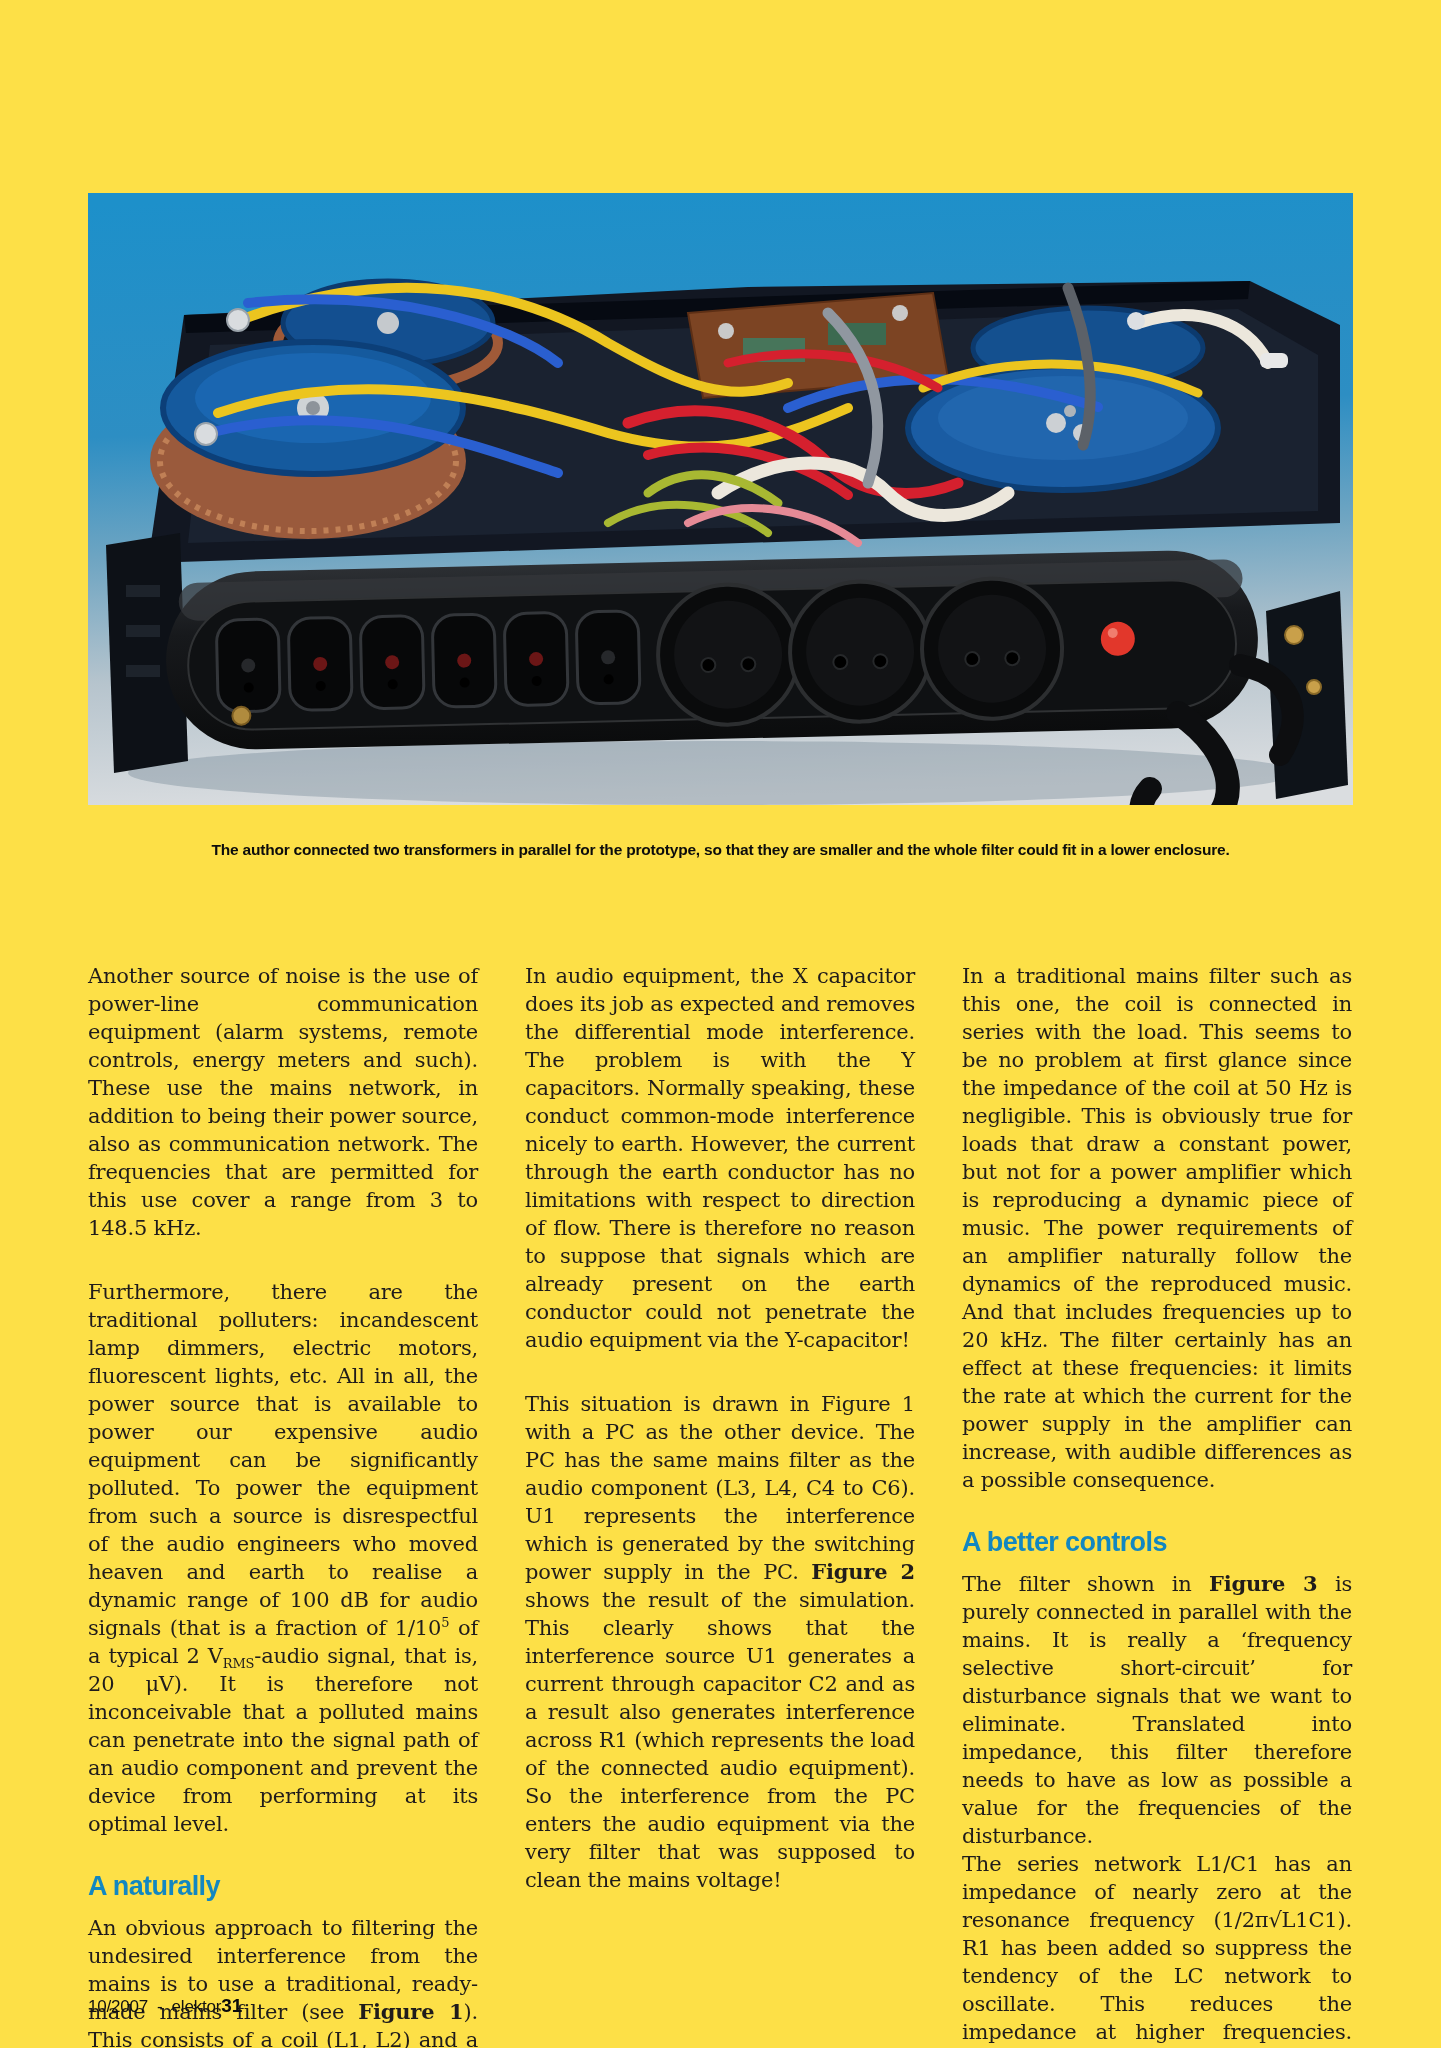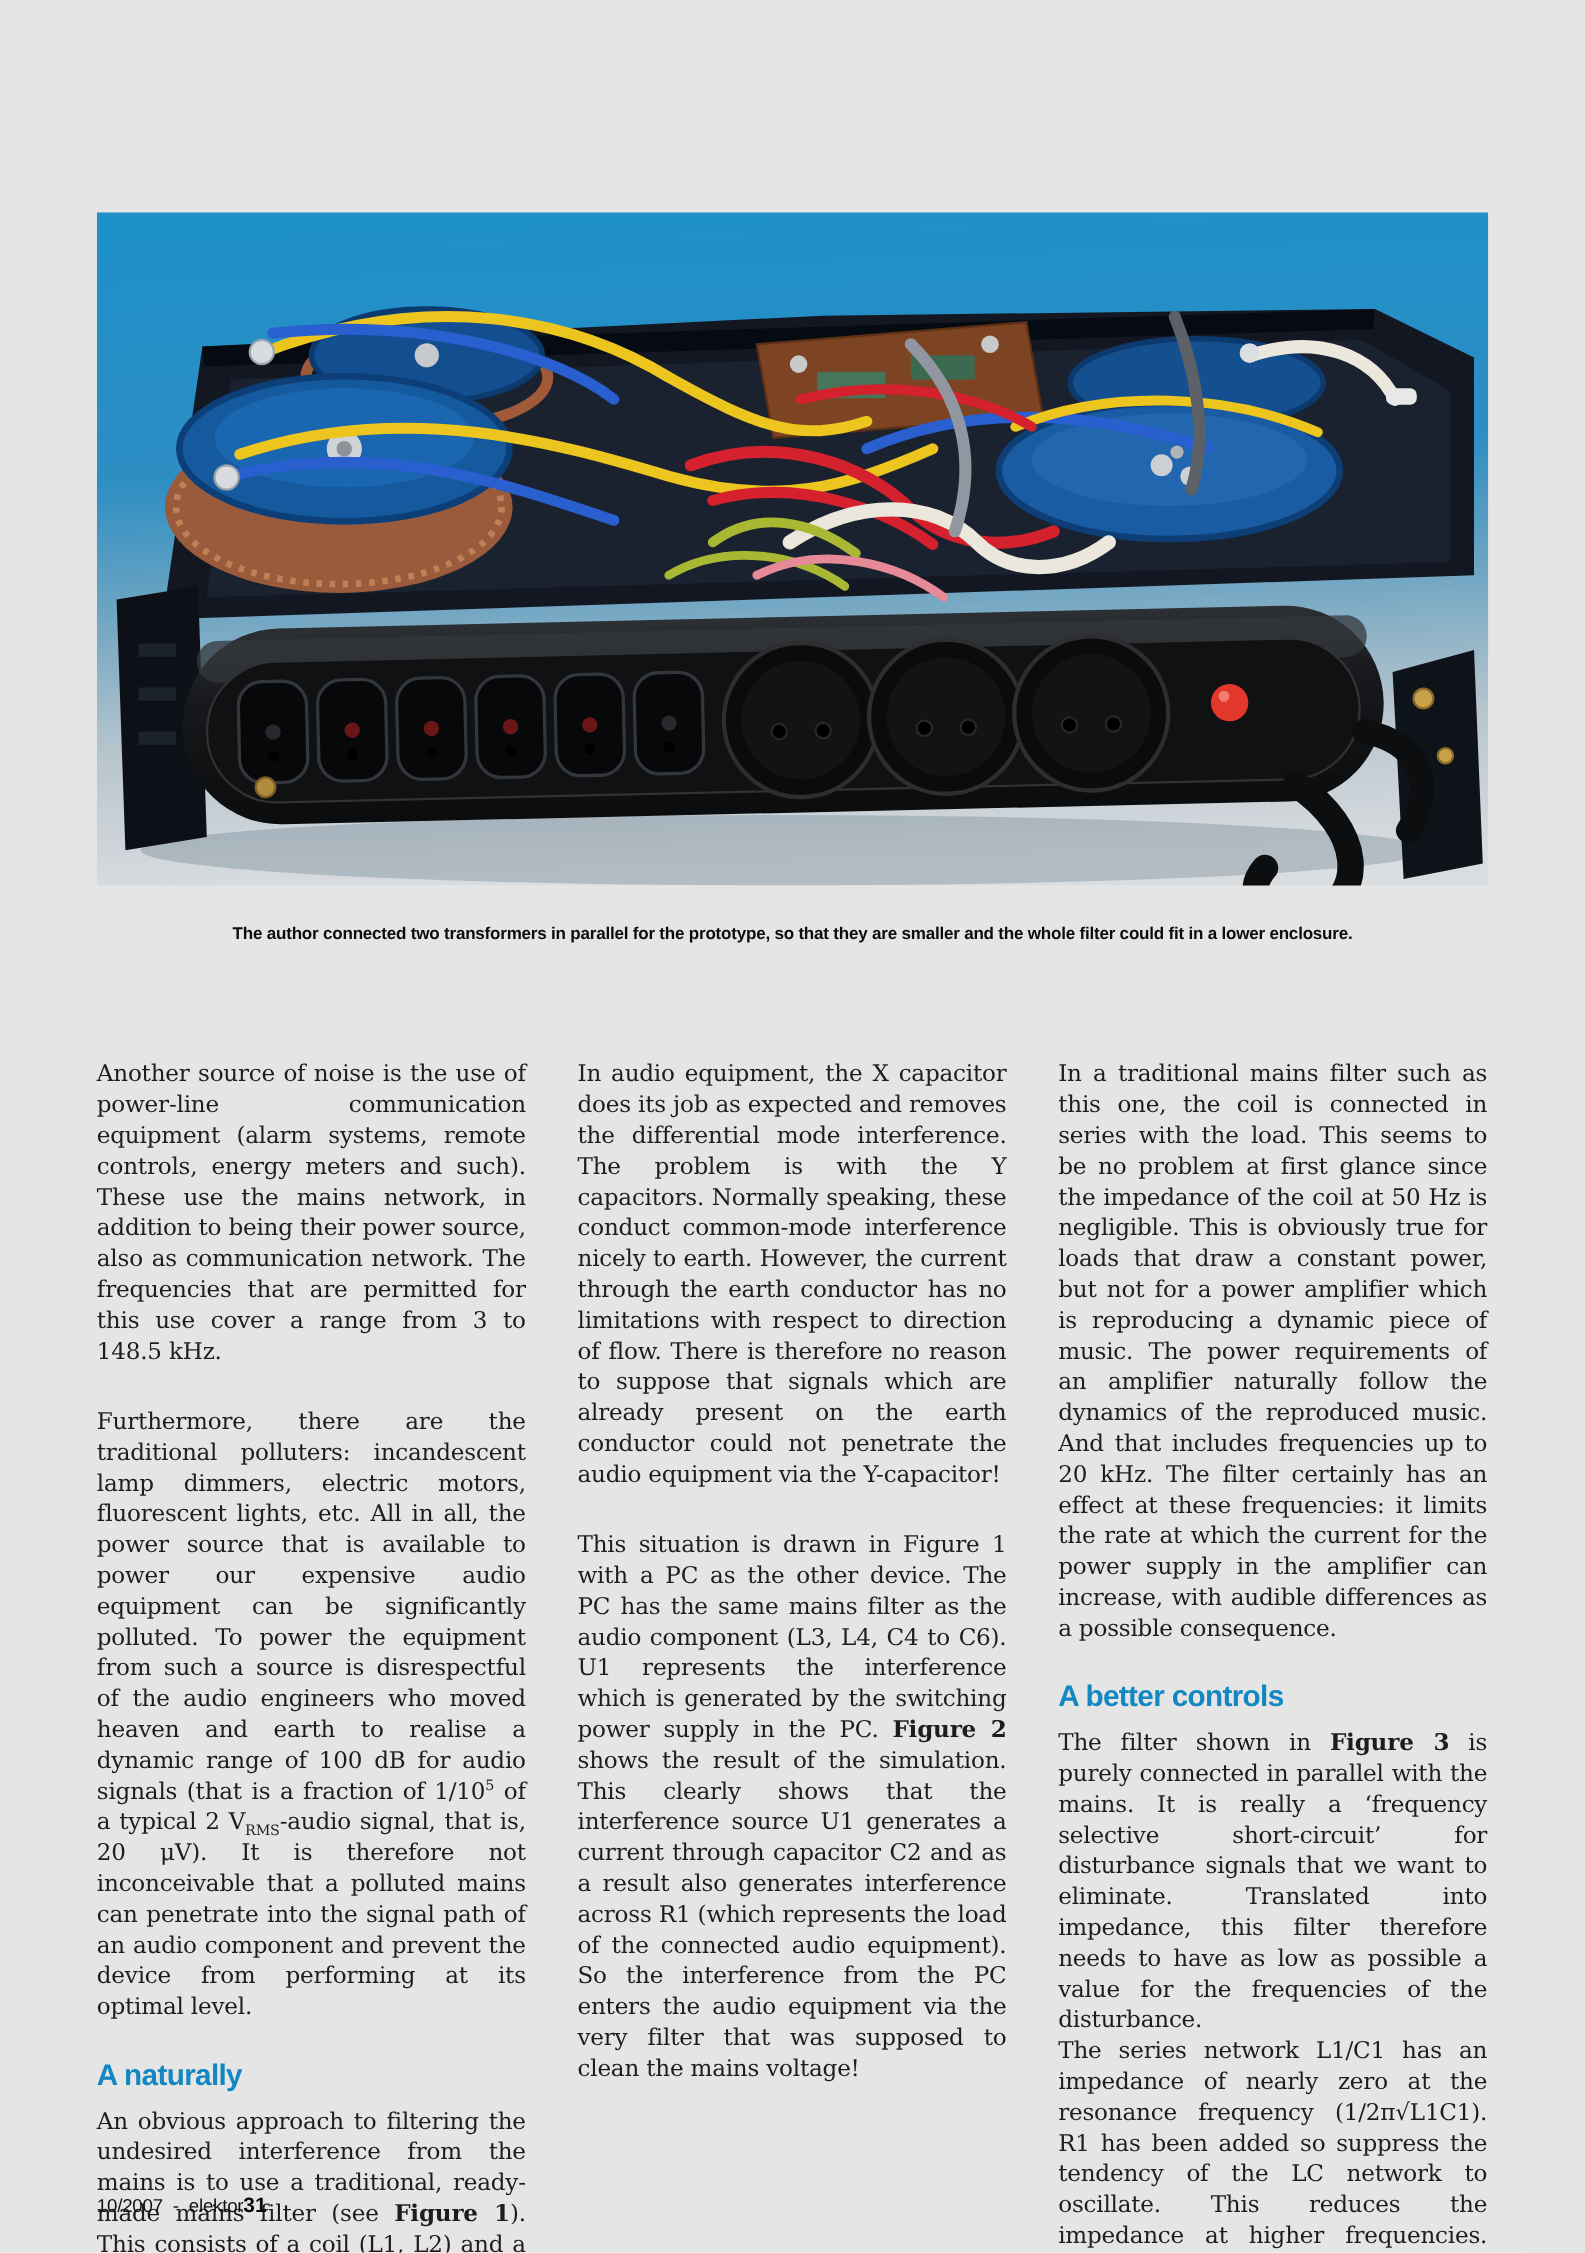--- a/index.html
+++ b/index.html
@@ -1,20 +1,20 @@
 <!DOCTYPE html>
 <html style="--accent-color: #1287c1;"><head>
 <meta charset="utf-8">
 <style>
   :root{ --accent-color:#1287c1; }
   html,body{margin:0;padding:0;background:#ffffff;}
   .page{
     position:relative;
     width:1441px;height:2048px;
-    background:#e5e5e5;
+    background:#fde047;
     overflow:hidden;
     font-family:"Liberation Sans",sans-serif;
   }
   .photo{
     position:absolute;left:88px;top:193px;width:1265px;height:612px;margin:0;
   }
   .photo svg{display:block;width:100%;height:100%;}
   .caption{
     position:absolute;left:88px;top:841px;width:1265px;margin:0;
     text-align:center;

